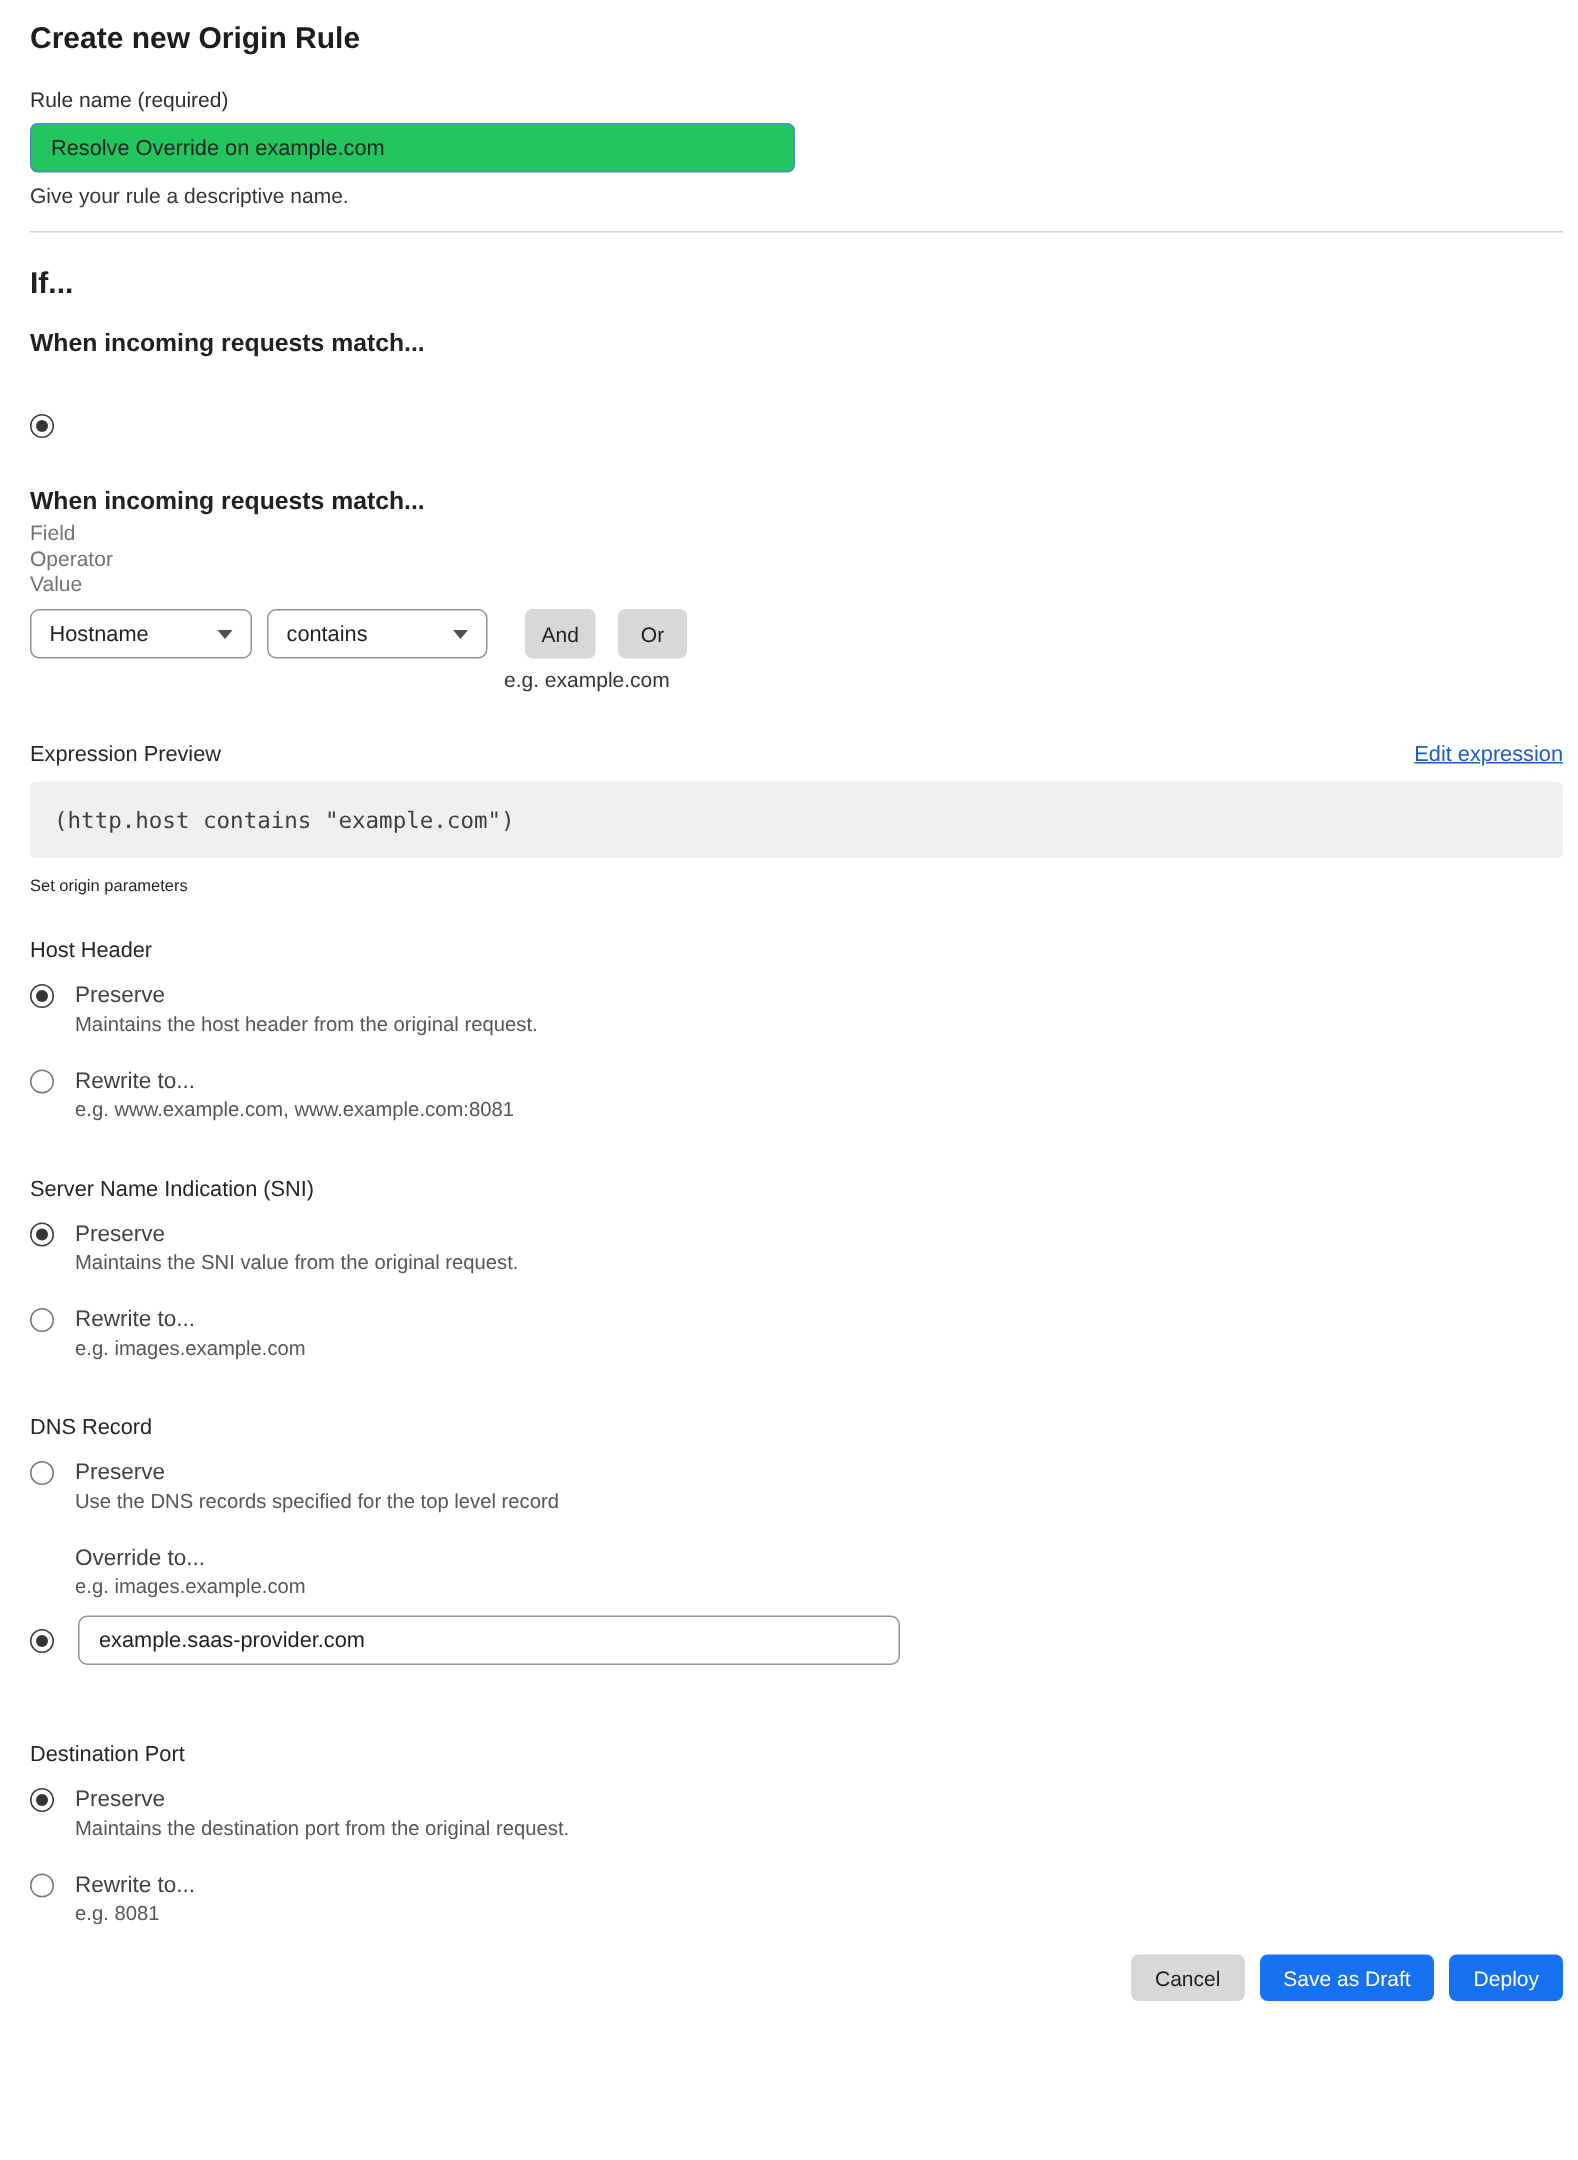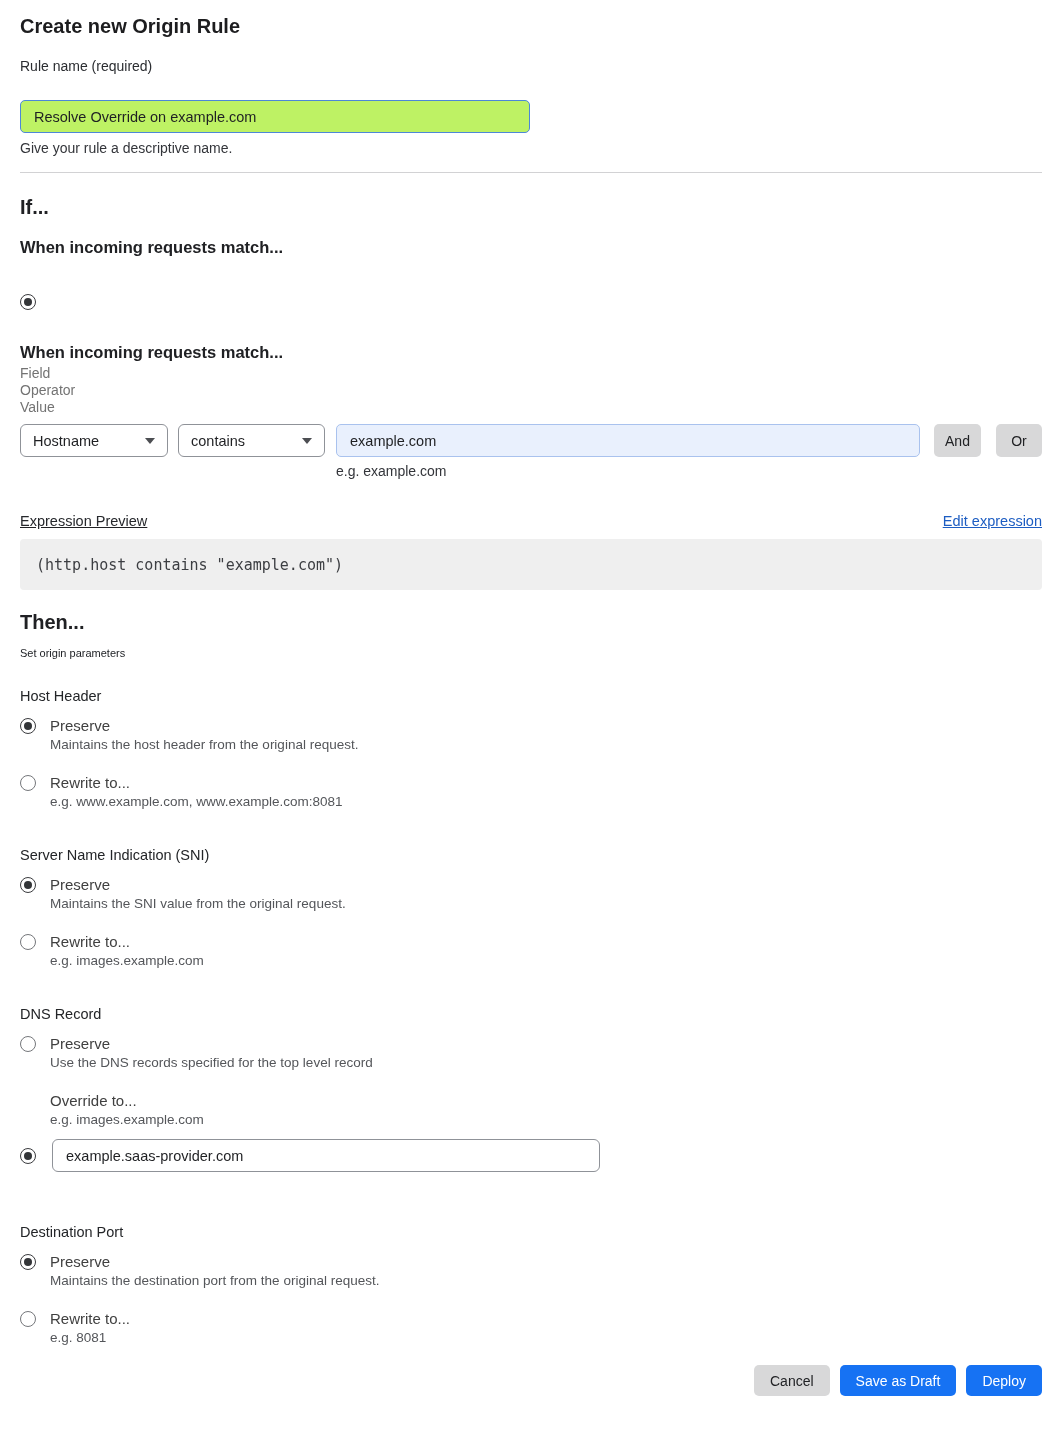--- a/index.html
+++ b/index.html
@@ -14,24 +14,24 @@
 
   
   .page-title { font-size:20px; font-weight:bold; color:#1d1d1f; line-height:24px; }
   .h-if { font-size:20px; font-weight:bold; line-height:24px; margin-top:22px; }
   .h-sub { font-size:16.5px; font-weight:bold; line-height:20px; margin-top:18px; }
   .h-then { font-size:20px; font-weight:bold; line-height:24px; margin-top:20px; }
 
   
   .field-label { font-size:14px; color:#2b2d31; line-height:17px; margin-top:20px; }
   .rule-name-input {
-    display:block; margin-top:25px; width:510px; height:33px;
+    display:block; margin-top:7px; width:510px; height:33px;
     border:1.5px solid #4d87d8; border-radius:5px; outline:none;
     padding:0 13px; font-size:14.5px; font-family:"Liberation Sans",sans-serif; color:#1f2023;
-    background:#bef264;
+    background:#22c55e;
   }
   .help-text { font-size:14px; color:#33353a; line-height:17px; margin-top:7px; }
   .divider { border:none; border-top:1px solid #d2d2d4; margin-top:15px; }
 
   
   .radio-row { display:flex; margin-top:25px; }
   .radio-row.second { margin-top:36px; }
   .radio {
     width:16px; height:16px; border-radius:50%;
     border:1.5px solid #75777b; background:#fff;
@@ -69,21 +69,21 @@
   }
   .btn-gray {
     height:33px; background:#d8d8d9; border:none; border-radius:5px;
     font-size:14px; color:#212225; font-family:"Liberation Sans",sans-serif; cursor:pointer;
   }
   .btn-and { width:47px; margin-left:14px; }
   .btn-or { width:46px; margin-left:15px; }
   .value-help { font-size:14px; color:#33353a; line-height:17px; margin-top:6px; margin-left:316px; }
 
   
-  .preview-row { display:flex; justify-content:space-between; align-items:baseline; margin-top:32px;text-decoration:underline; }
+  .preview-row { display:flex; justify-content:space-between; align-items:baseline; margin-top:32px; }
   .preview-label { font-size:14.5px; color:#26282c; line-height:18px; }
   .edit-link { font-size:14.5px; color:#1d5dc2; text-decoration:underline; line-height:18px; cursor:pointer; }
   .code-block {
     margin-top:9px; height:51px; background:#efefef; border-radius:4px;
     display:flex; align-items:center; padding:0 16px;
     font-family:"DejaVu Sans Mono", monospace; font-size:15px; color:#3c3e42;
   }
 
   
   .sub-plain { font-size:11px; color:#222428; line-height:18px; margin-top:10px; }
@@ -146,33 +146,31 @@
 
   <div class="builder-controls">
     <div class="select field">
       <span>Hostname</span>
       <span class="caret"></span>
     </div>
     <div class="select operator">
       <span>contains</span>
       <span class="caret"></span>
     </div>
-    <input class="value-input" type="text" value="example.com" style="">
     <button class="btn-gray btn-and">And</button>
     <button class="btn-gray btn-or">Or</button>
   </div>
   <div class="value-help">e.g. example.com</div>
 
   <div class="preview-row">
     <span class="preview-label">Expression Preview</span>
     <a class="edit-link">Edit expression</a>
   </div>
   <div class="code-block">(http.host contains "example.com")</div>
 
-  <div class="h-then">Then...</div>
   <div class="sub-plain">Set origin parameters</div>
 
   <div class="group-label">Host Header</div>
   <div class="opt-row">
     <span class="radio selected"></span>
     <span class="radio-texts">
       <div class="opt-label">Preserve</div>
       <div class="opt-small-desc">Maintains the host header from the original request.</div>
     </span>
   </div>

